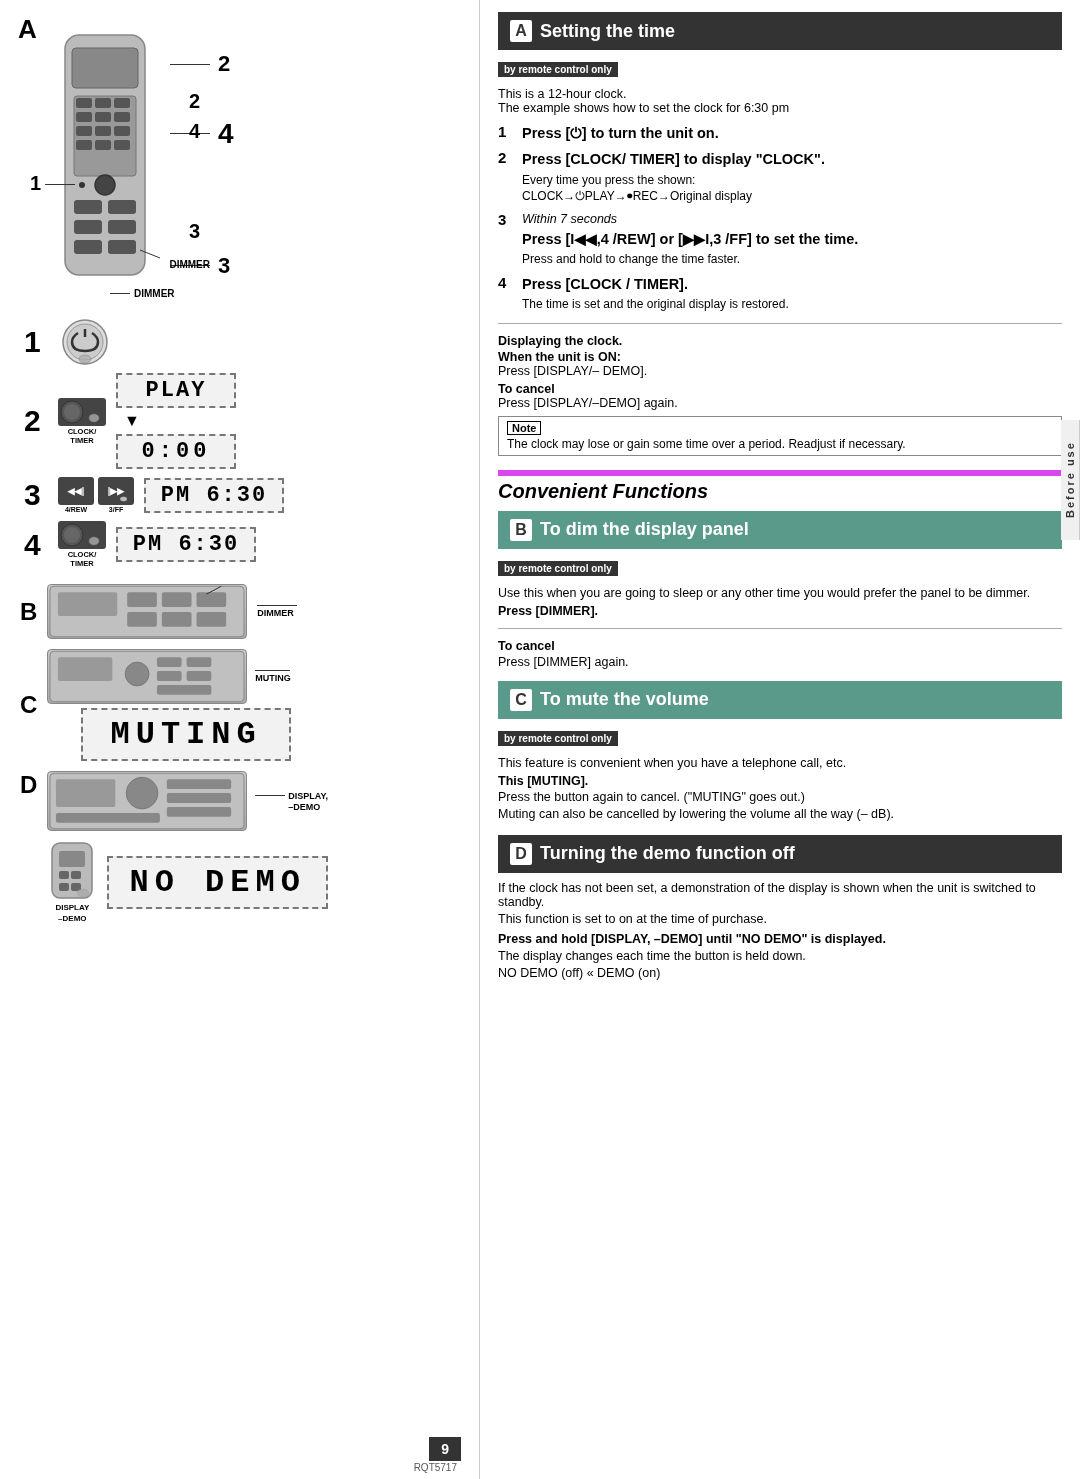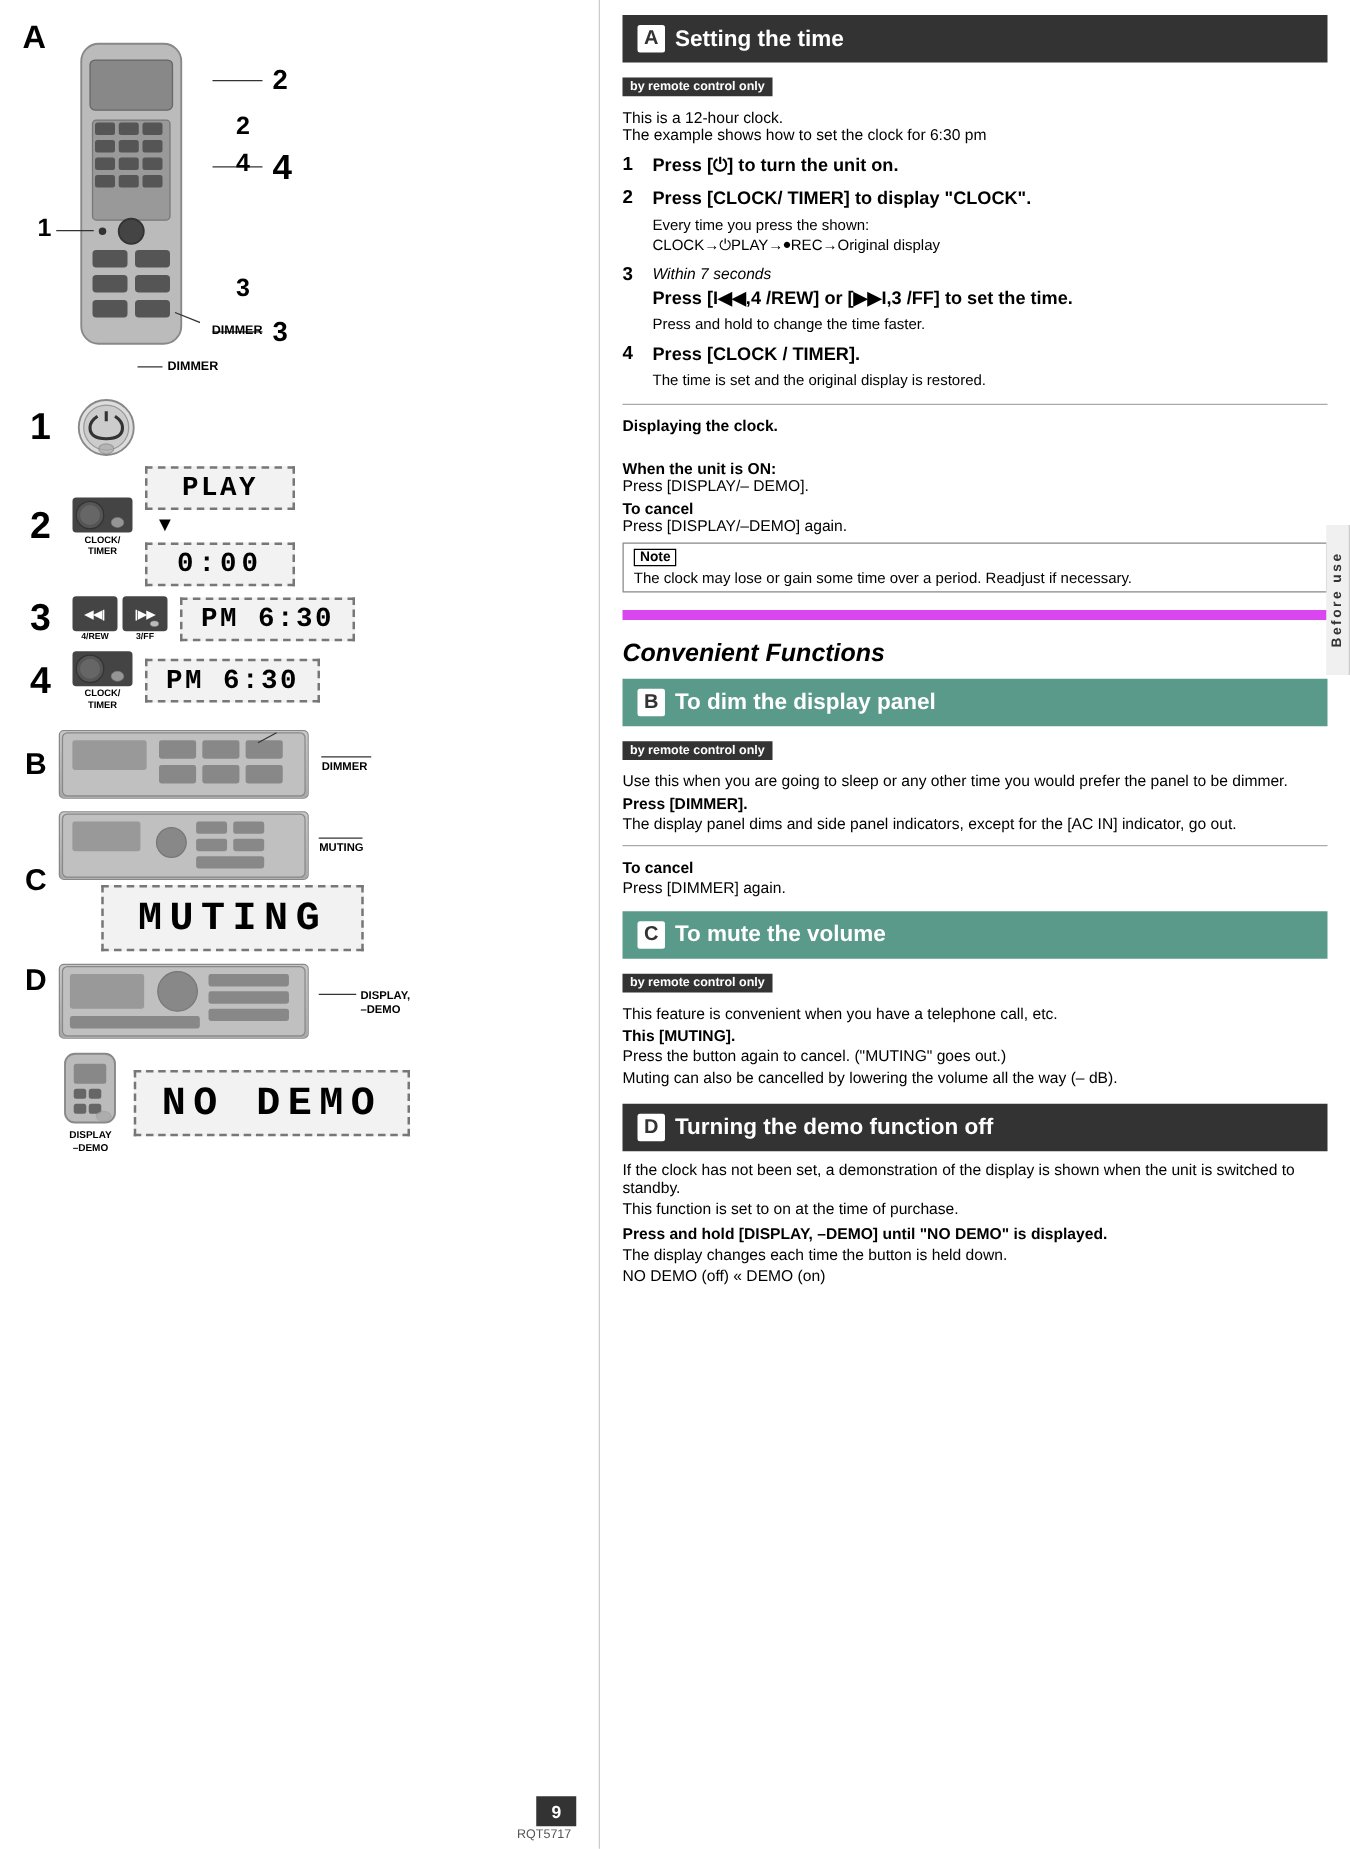--- a/index.html
+++ b/index.html
@@ -565,49 +565,48 @@
       <span class="snum">4</span>
       <div class="scontent">
         <p class="big-text">Press [CLOCK / TIMER].</p>
         <p style="font-size:12px; margin-top:2px;">The time is set and the original display is restored.</p>
       </div>
     </div>
 
     <hr class="divider">
 
     <p style="font-size:12.5px;"><strong>Displaying the clock.</strong></p>
-    <p style="font-size:12.5px; margin-top:20px;"><strong>When the unit is ON:</strong></p>
+    <p style="font-size:12.5px; margin-top:2px;"><strong>When the unit is ON:</strong></p>
     <p style="font-size:12.5px;">Press [DISPLAY/– DEMO].</p>
     <p style="font-size:12.5px; margin-top:4px;"><strong>To cancel</strong></p>
     <p style="font-size:12.5px;">Press [DISPLAY/–DEMO] again.</p>
 
     <div class="note-box" style="margin-top:6px;">
       <span class="note-label">Note</span>
       <p style="font-size:12px;">The clock may lose or gain some time over a period. Readjust if necessary.</p>
     </div>
   </div>
 
   <div style="margin-top:14px;">
-    <div style="border-top:8px solid #d946ef; padding-top:16px; margin-bottom:8px;">
+    <div style="border-top:6px solid #d946ef; padding-top:4px; margin-bottom:8px;">
       <span style="font-size:20px; font-weight:bold; font-style:italic;">Convenient Functions</span>
     </div>
 
     <div>
       <div class="section-header teal">
         <span class="letter-badge">B</span>
         <span>To dim the display panel</span>
       </div>
 
       <div style="margin:4px 0;">
         <span class="badge-remote">by remote control only</span>
       </div>
 
       <p style="font-size:12.5px; margin-bottom:4px;">Use this when you are going to sleep or any other time you would prefer the panel to be dimmer.</p>
       <p style="font-size:12.5px; margin-bottom:2px;"><strong>Press [DIMMER].</strong></p>
-      <p style="font-size:12.5px; margin-bottom:4px;">The display panel dims and side panel indicators, except for the [AC IN] indicator, go out.</p>
 
       <hr class="divider">
 
       <p style="font-size:12.5px; margin-bottom:2px;"><strong>To cancel</strong></p>
       <p style="font-size:12.5px;">Press [DIMMER] again.</p>
     </div>
 
     <div style="margin-top:12px;">
       <div class="section-header teal2">
         <span class="letter-badge">C</span>

